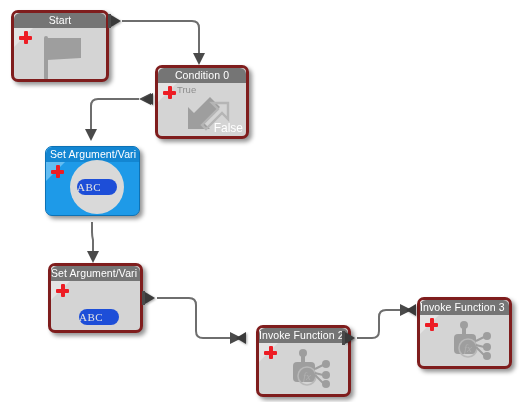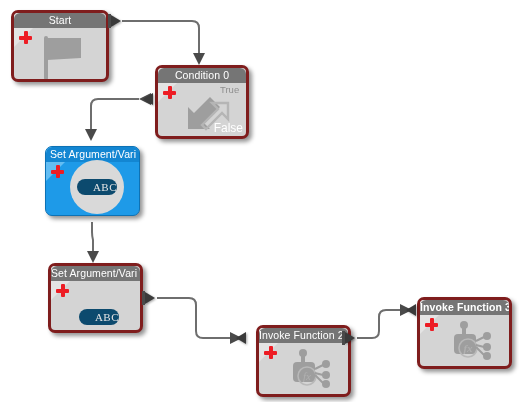--- a/index.html
+++ b/index.html
@@ -148,26 +148,26 @@
     border-radius: 50%;
     background: #d9d9d9;
     left: 22px;
     top: 0px;
   }
   .abc-pill {
     position: absolute;
     width: 40px;
     height: 16px;
     border-radius: 8px;
-    background: #0c4a6e;
+    background: #1d4ed8;
     color: #e4e4e4;
     font-family: "Liberation Serif", serif;
     font-size: 11px;
     line-height: 16px;
-    text-align: right;
+    text-align: left;
     letter-spacing: 0.5px;
   }
 
   
   .fx-icon {
     position: absolute;
     left: 30px;
     top: 6px;
     width: 50px;
     height: 42px;
@@ -198,21 +198,20 @@
     background: #4a4a4a;
   }
 
   .label-true {
     position: absolute;
     left: 19px;
     top: 1px;
     font-size: 9.5px;
     color: #8f8f8f;
     white-space: nowrap;
-    margin-left: 43px;
   }
   .label-false {
     position: absolute;
     right: 3px;
     bottom: 1px;
     font-size: 12px;
     color: #ffffff;
     white-space: nowrap;
   }
 </style>
@@ -321,21 +320,21 @@
           <circle cx="37" cy="26" r="4" fill="#9e9e9e"></circle>
           <circle cx="37" cy="35" r="4" fill="#9e9e9e"></circle>
         </svg>
       </div>
     </div>
   </div>
   <div class="port in-left" style="left:236px; top:332px;"></div>
   <div class="port out" style="left:345px; top:332px;"></div>
   <div class="port-stub" style="left:342px; top:331px;"></div>
 
-  <div class="node" id="n-invoke3" style="left:417px; top:297px; width:95px; height:72px;font-weight:bold;">
+  <div class="node" id="n-invoke3" style="left:417px; top:297px; width:95px; height:72px;">
     <div class="corner-tri"></div>
     <div class="hdr left">Invoke Function 3</div>
     <div class="body">
       <div class="plus"></div>
       <div class="fx-icon">
         <svg width="50" height="42" viewBox="0 0 50 42">
           <circle cx="14" cy="4" r="4" fill="#9e9e9e"></circle>
           <rect x="12" y="6" width="4" height="7" fill="#9e9e9e"></rect>
           <rect x="4" y="13" width="22" height="20" rx="4" fill="#9e9e9e"></rect>
           <circle cx="18" cy="27" r="9" fill="none" stroke="#b8b8b8" stroke-width="1.6"></circle>

